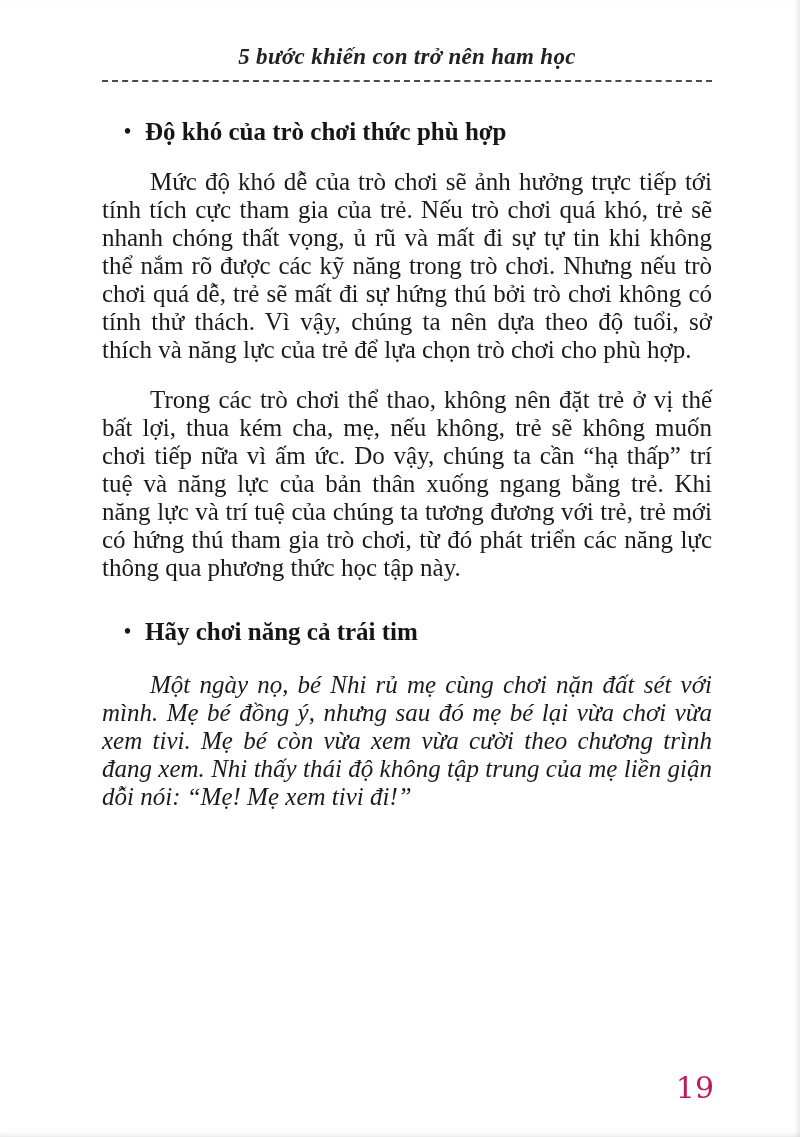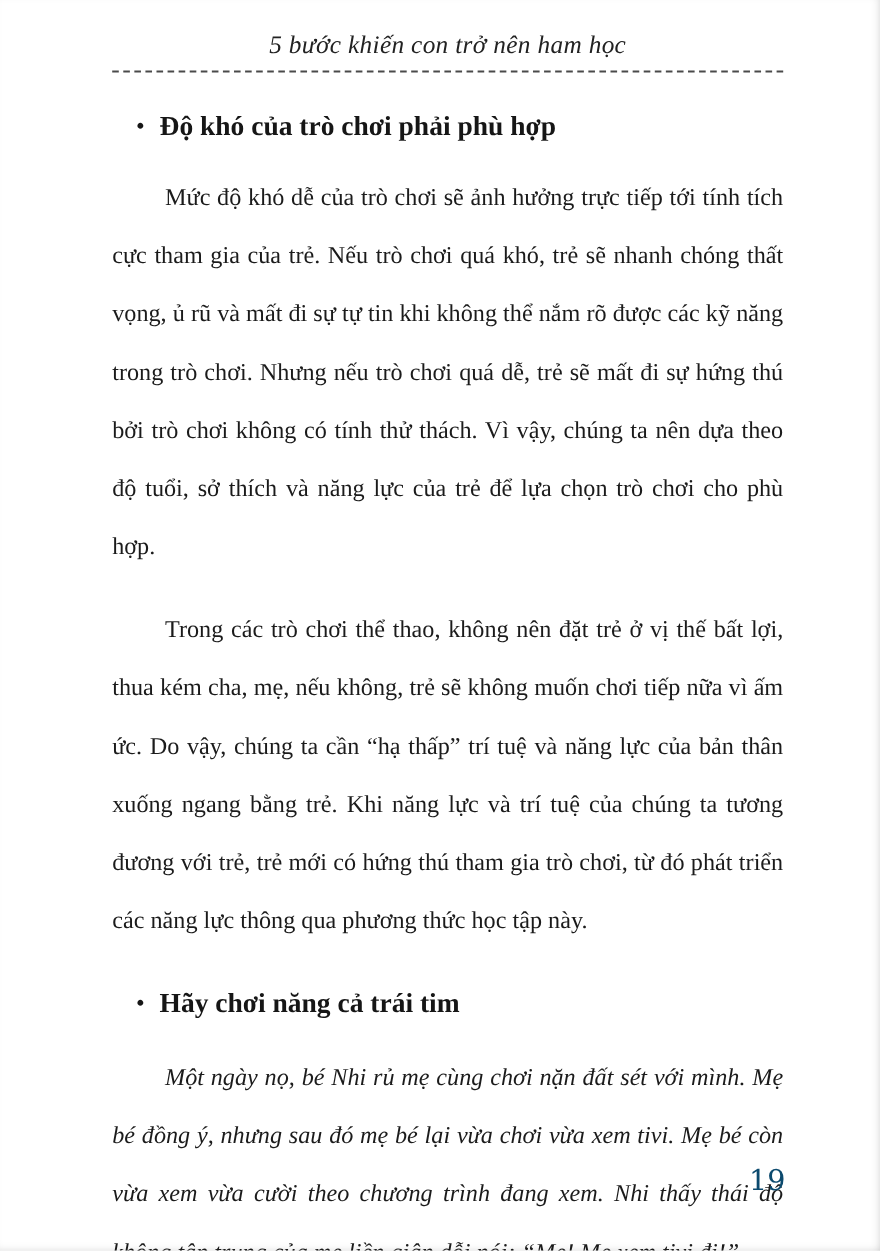--- a/index.html
+++ b/index.html
@@ -12,24 +12,25 @@
     width: 800px;
     height: 1137px;
     margin: 0 auto;
     background: #ffffff;
     font-family: "Liberation Serif", "DejaVu Serif", serif;
     color: #1b1b1b;
     overflow: hidden;
     box-shadow: inset -6px 0 10px -8px rgba(0,0,0,0.25), inset 0 -6px 10px -8px rgba(0,0,0,0.2);
   }
   .running-header {
-    padding-top: 28px;
+    padding-top: 44px;
     width: 610px;
     margin: 0 88px 0 102px;
     text-align: center;
+    font-weight: bold;
   }
   .running-title {
     font-style: italic;
     font-size: 23px;
     letter-spacing: 0.3px;
     color: #222;
   }
   .dashed-rule {
     margin-top: 10px;
     border-top: 2.5px dashed #4a4a4a;
@@ -48,54 +49,54 @@
     font-weight: bold;
     color: #161616;
   }
   .section-heading .bullet {
     font-size: 20px;
     line-height: 1;
     transform: translateY(-2px);
   }
   .body-para {
     margin: 22px 0 0 0;
-    font-size: 22px;
-    line-height: 53px;
+    font-size: 25px;
+    line-height: 28px;
     text-align: justify;
     text-indent: 48px;
     color: #1b1b1b;
   }
   .body-para.story {
     font-style: italic;
     margin-top: 25px;
   }
   .page-number {
     position: absolute;
     right: 86px;
-    bottom: 48px;
-    font-size: 26px;
+    bottom: 32px;
+    font-size: 30px;
     font-family: "DejaVu Serif", serif;
-    color: #0c4a6e;
+    color: #be185d;
   }
 </style>
 </head>
 <body>
 
 <div class="page">
 
   <header class="running-header">
     <div class="running-title">5 bước khiến con trở nên ham học</div>
     <div class="dashed-rule"></div>
   </header>
 
   <main class="content">
 
     <h2 class="section-heading">
       <span class="bullet">•</span>
-      <span>Độ khó của trò chơi phải phù hợp</span>
+      <span>Độ khó của trò chơi thức phù hợp</span>
     </h2>
 
     <p class="body-para">Mức độ khó dễ của trò chơi sẽ ảnh hưởng trực tiếp tới tính tích cực tham gia của trẻ. Nếu trò chơi quá khó, trẻ sẽ nhanh chóng thất vọng, ủ rũ và mất đi sự tự tin khi không thể nắm rõ được các kỹ năng trong trò chơi. Nhưng nếu trò chơi quá dễ, trẻ sẽ mất đi sự hứng thú bởi trò chơi không có tính thử thách. Vì vậy, chúng ta nên dựa theo độ tuổi, sở thích và năng lực của trẻ để lựa chọn trò chơi cho phù hợp.</p>
 
     <p class="body-para">Trong các trò chơi thể thao, không nên đặt trẻ ở vị thế bất lợi, thua kém cha, mẹ, nếu không, trẻ sẽ không muốn chơi tiếp nữa vì ấm ức. Do vậy, chúng ta cần “hạ thấp” trí tuệ và năng lực của bản thân xuống ngang bằng trẻ. Khi năng lực và trí tuệ của chúng ta tương đương với trẻ, trẻ mới có hứng thú tham gia trò chơi, từ đó phát triển các năng lực thông qua phương thức học tập này.</p>
 
     <h2 class="section-heading">
       <span class="bullet">•</span>
       <span>Hãy chơi năng cả trái tim</span>
     </h2>

